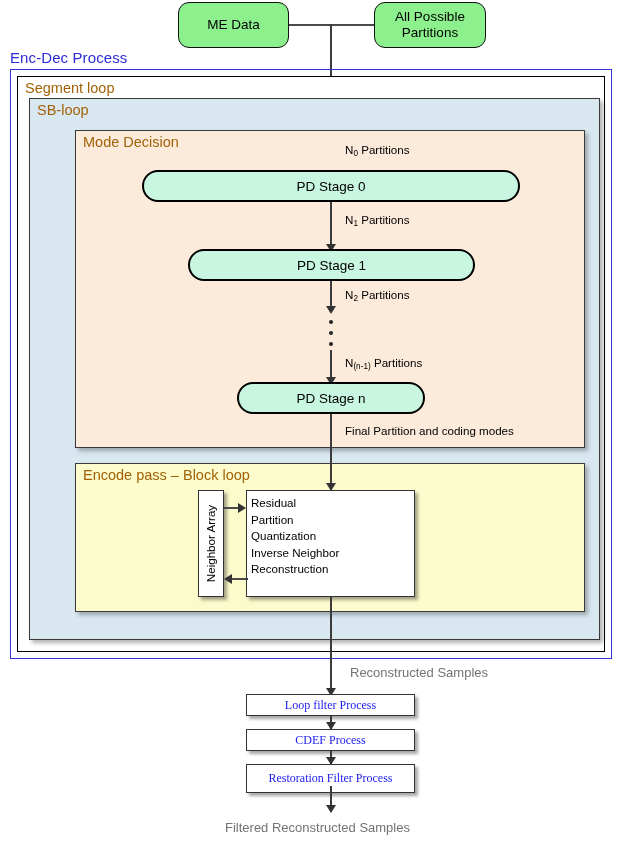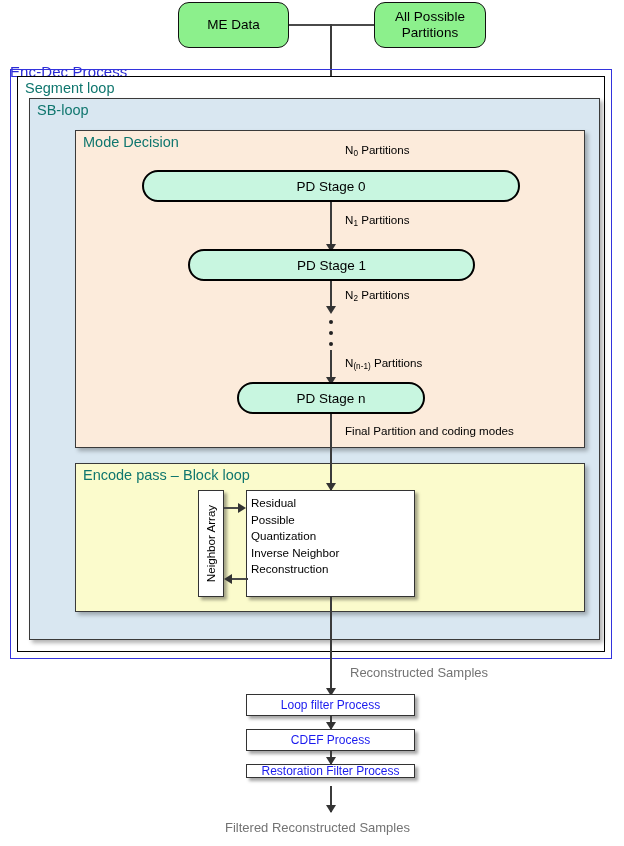--- a/index.html
+++ b/index.html
@@ -51,21 +51,21 @@
   .box-encode {
     border: 1.3px solid #3a3a3a;
     background: #fbfbcc;
     box-shadow: 3px 3px 4px rgba(0,0,0,0.28);
   }
   .container-title {
     position: absolute;
     top: 3px;
     left: 7px;
     font-size: 14.5px;
-    color: #0f766e;
+    color: #a16207;
     white-space: nowrap;
   }
 
   
   .node-green {
     background: #8cf08c;
     border: 1.6px solid #111111;
     border-radius: 11px;
     display: flex;
     align-items: center;
@@ -92,20 +92,21 @@
   .node-white {
     background: #ffffff;
     border: 1.2px solid #333333;
     box-shadow: 3px 3px 3px rgba(0,0,0,0.35);
     display: flex;
     align-items: center;
     justify-content: center;
     font-size: 12px;
     color: #1a1aee;
     white-space: nowrap;
+    font-family: Liberation Serif, serif;
   }
 
   
   .node-list {
     background: #ffffff;
     border: 1.2px solid #333333;
     box-shadow: 3px 3px 3px rgba(0,0,0,0.35);
     padding: 4px 0 0 4px;
     font-size: 11.6px;
     line-height: 16.6px;
@@ -186,21 +187,21 @@
 Partitions</span>
   </div>
 
   <div class="abs hline" style="left:289px; top:24px; width:43px;"></div>
 
   <div class="abs hline" style="left:331px; top:24px; width:43px;"></div>
 
   <div class="abs vline" style="left:330px; top:24px; height:150px;"></div>
   <div class="abs arrowhead" style="left:326px; top:170px;"></div>
 
-  <div class="abs encdec-label" style="left:10px; top:63px;">Enc-Dec Process</div>
+  <div class="abs encdec-label" style="left:10px; top:49px;">Enc-Dec Process</div>
 
   <div class="abs box-encdec" style="left:10px; top:69px; width:602px; height:590px;"></div>
 
   <div class="abs box-segment" style="left:17px; top:76px; width:588px; height:576px;">
     <div class="container-title">Segment loop</div>
   </div>
 
   <div class="abs box-sbloop" style="left:29px; top:98px; width:571px; height:542px;">
     <div class="container-title">SB-loop</div>
   </div>
@@ -256,21 +257,21 @@
   <div class="abs vline" style="left:330px; top:414px; height:76px;"></div>
   <div class="abs arrowhead" style="left:326px; top:483px;"></div>
   <div class="abs edge-label" style="left:345px; top:424px;">Final Partition and coding modes</div>
 
   <div class="abs node-vert" style="left:198px; top:490px; width:26px; height:107px;">
     <span>Neighbor Array</span>
   </div>
 
   <div class="abs node-list" style="left:246px; top:490px; width:169px; height:107px;">
     <div>Residual</div>
-    <div>Possible</div>
+    <div>Partition</div>
     <div>Quantization</div>
     <div>Inverse Neighbor</div>
     <div>Reconstruction</div>
   </div>
 
   <div class="abs hline" style="left:224px; top:507px; width:16px; height:1.6px;"></div>
   <div class="abs arrowhead-right" style="left:238px; top:503px;"></div>
 
   <div class="abs hline" style="left:232px; top:578px; width:16px; height:1.6px;"></div>
   <div class="abs vline" style="left:246px; top:578px; height:1.6px; width:2px;"></div>
@@ -287,21 +288,21 @@
   <div class="abs vline" style="left:330px; top:716px; height:14px;"></div>
   <div class="abs arrowhead" style="left:326px; top:722px;"></div>
 
   <div class="abs node-white" style="left:246px; top:729px; width:169px; height:22px;">
     <span>CDEF Process</span>
   </div>
 
   <div class="abs vline" style="left:330px; top:751px; height:14px;"></div>
   <div class="abs arrowhead" style="left:326px; top:757px;"></div>
 
-  <div class="abs node-white" style="left:246px; top:764px; width:169px; height:14px;">
+  <div class="abs node-white" style="left:246px; top:764px; width:169px; height:29px;">
     <span>Restoration Filter Process</span>
   </div>
 
   <div class="abs vline" style="left:330px; top:786px; height:26px;"></div>
   <div class="abs arrowhead" style="left:326px; top:805px;"></div>
 
   <div class="abs free-label" style="left:225px; top:820px;">Filtered Reconstructed Samples</div>
 
 </div>
 

